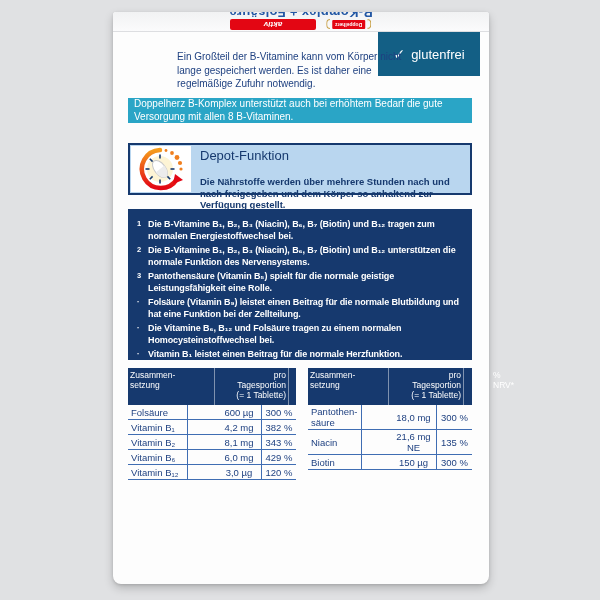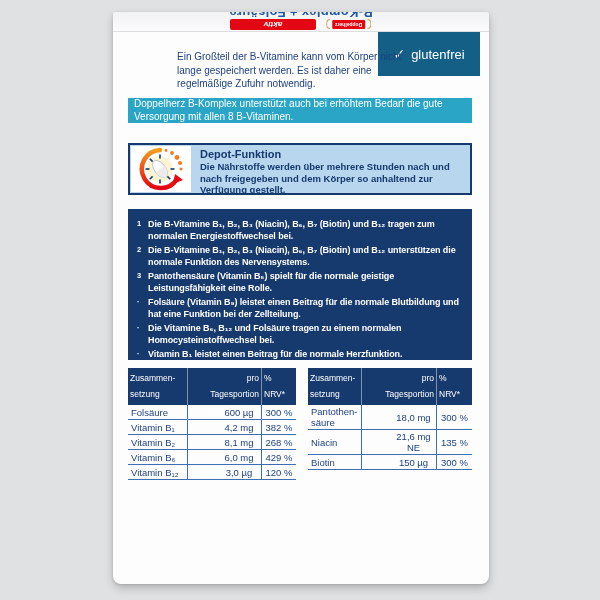--- a/index.html
+++ b/index.html
@@ -31,33 +31,33 @@
   
   .intro{position:absolute;left:20px;top:38px;width:232px;font-size:10px;line-height:13.5px;color:var(--text-blue);margin-left:44px;}
   
   .claim{position:absolute;left:15px;top:86px;width:344px;background:var(--cyan);color:#fff;
          font-size:10px;line-height:12.5px;padding:0 6px;}
   
   .depot{position:absolute;left:15px;top:131px;width:344px;height:52px;background:var(--depot-bg);
          border:2px solid var(--navy);display:flex;}
   .depot-iconwrap{width:60px;margin:1px;background:#fff;flex:none;display:flex;align-items:center;justify-content:center;}
   .depot-textcol{padding:3px 6px 2px 8px;color:var(--navy);}
-  .depot-title{font-size:11px;font-weight:bold;margin-bottom:1px;}
+  .depot-title{font-size:13px;font-weight:normal;margin-bottom:13px;}
   .depot-text{font-size:9.5px;font-weight:bold;line-height:11.5px;}
   
   .benefits{position:absolute;left:15px;top:197px;width:344px;height:151px;background:var(--navy);
             padding:9px 8px 6px 9px;color:#fff;}
   .benefit{display:flex;margin-bottom:1.5px;}
   .bmark{flex:none;width:11px;font-size:7.5px;font-weight:bold;line-height:10px;padding-top:1px;}
   .btext{font-size:9px;font-weight:bold;line-height:12.2px;letter-spacing:-.1px;}
   
   .ntable{position:absolute;top:356px;color:var(--text-blue);}
   .t-left{left:15px;width:168px;}
   .t-right{left:195px;width:164px;}
-  .thead{display:grid;height:37px;background:var(--navy);color:#fff;font-size:8.5px;line-height:16px;}
+  .thead{display:grid;height:37px;background:var(--navy);color:#fff;font-size:8.5px;line-height:10px;gap:27px;}
   .t-left .thead,.t-left .trow{grid-template-columns:59px 75px 34px;}
   .t-right .thead,.t-right .trow{grid-template-columns:53px 76px 35px;}
   .th{padding:2px 2px;}
   .th-amount{text-align:right;border-left:1px solid rgba(255,255,255,.45);border-right:1px solid rgba(255,255,255,.45);padding-left:20px;}
   .th-nrv{text-align:left;}
   .trow{display:grid;min-height:15px;font-size:9.5px;line-height:11px;border-bottom:1px solid var(--line-blue);align-items:center;}
   .td{padding:1px 2px;}
   .td-name{padding-left:3px;}
   .td-amount{text-align:center;border-left:1px solid var(--line-blue);border-right:1px solid var(--line-blue);align-self:stretch;display:flex;align-items:center;justify-content:center;padding-left:31px;}
   .td-nrv{text-align:center;}
@@ -180,21 +180,21 @@
 
           <div class="trow">
             <div class="td td-name">Vitamin B₁</div>
             <div class="td td-amount">4,2 mg</div>
             <div class="td td-nrv">382 %</div>
           </div>
 
           <div class="trow">
             <div class="td td-name">Vitamin B₂</div>
             <div class="td td-amount">8,1 mg</div>
-            <div class="td td-nrv">268 %</div>
+            <div class="td td-nrv">343 %</div>
           </div>
 
           <div class="trow">
             <div class="td td-name">Vitamin B₆</div>
             <div class="td td-amount">6,0 mg</div>
             <div class="td td-nrv">429 %</div>
           </div>
 
           <div class="trow">
             <div class="td td-name">Vitamin B₁₂</div>

